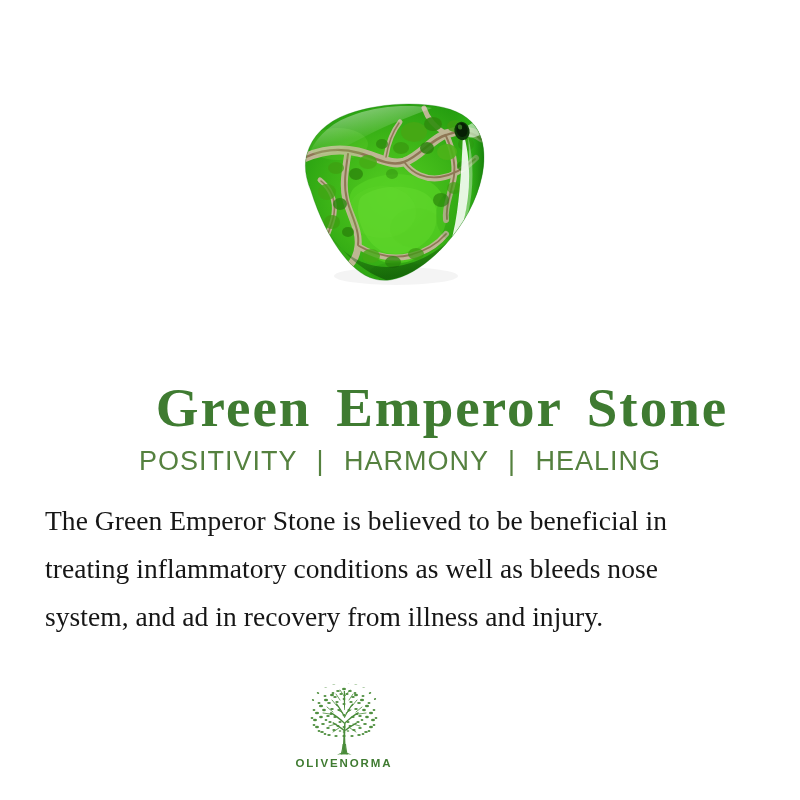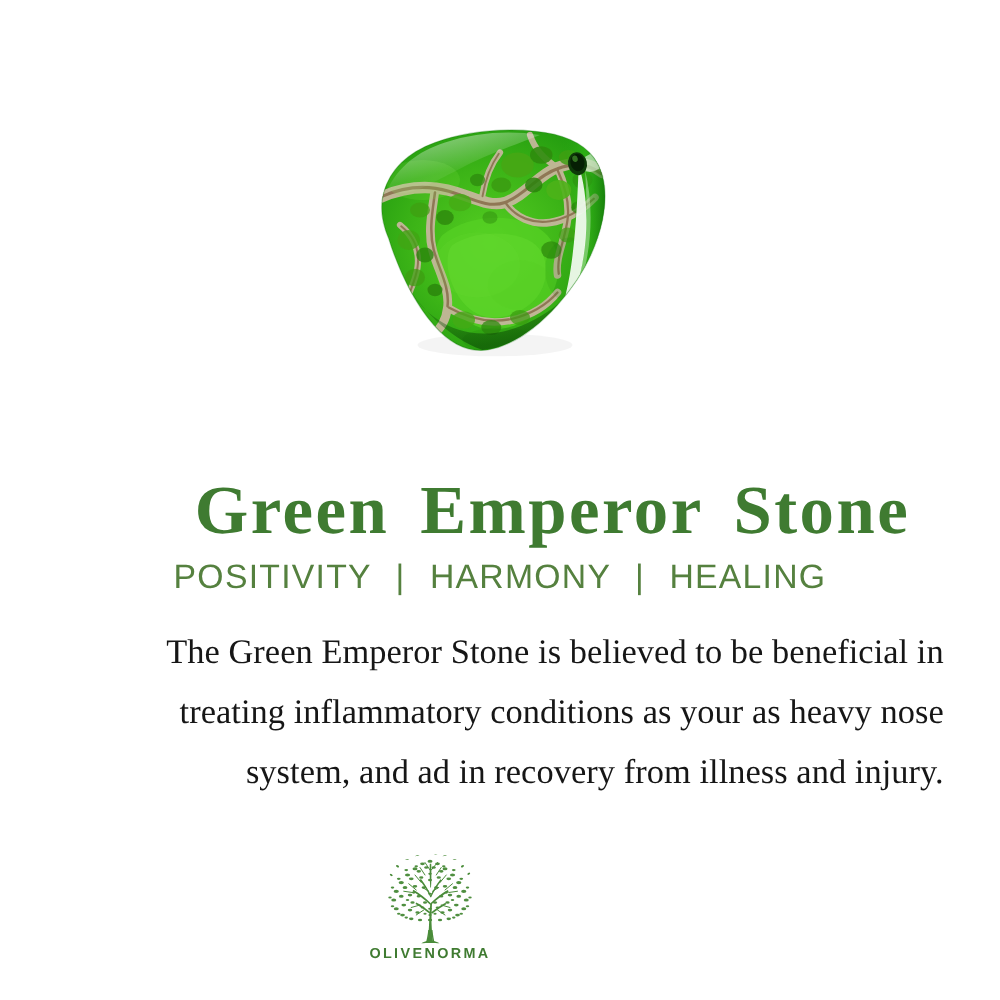--- a/index.html
+++ b/index.html
@@ -80,21 +80,21 @@
     color: #55813f;
     font-weight: 400;
   }
 
   
   .body-copy {
     position: absolute;
     left: 45px;
     top: 497px;
     width: 710px;
-    text-align: right;
+    text-align: left;
     font-family: "Liberation Serif", serif;
     font-size: 27.5px;
     line-height: 48px;
     color: #161616;
     letter-spacing: 0.05px;
   }
   .body-copy .line { display: block; white-space: nowrap; }
 
   
   .logo {
@@ -275,21 +275,21 @@
   <div class="subtitle">
     <span>POSITIVITY</span>
     <span class="sep">|</span>
     <span>HARMONY</span>
     <span class="sep">|</span>
     <span>HEALING</span>
   </div>
 
   <div class="body-copy">
     <span class="line">The Green Emperor Stone is believed to be beneficial in</span>
-    <span class="line">treating inflammatory conditions as your as heavy nose</span>
+    <span class="line">treating inflammatory conditions as well as bleeds nose</span>
     <span class="line">system, and ad in recovery from illness and injury.</span>
   </div>
 
   <div class="logo">
     <svg class="logo-mark" viewBox="0 0 84 74" xmlns="http://www.w3.org/2000/svg" aria-hidden="true">
       <g fill="#4a8c3a">
 
         <path d="M40.0 72.2 L44.4 72.2 C44.0 68.0 43.4 62.0 43.2 56.0
                  C43.1 51.0 43.3 46.0 43.6 41.0
                  L42.2 41.0 C41.8 46.0 41.4 51.0 41.3 56.0

